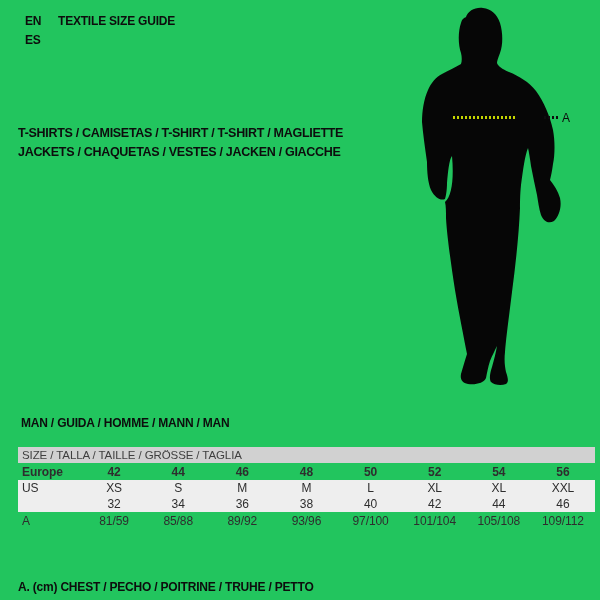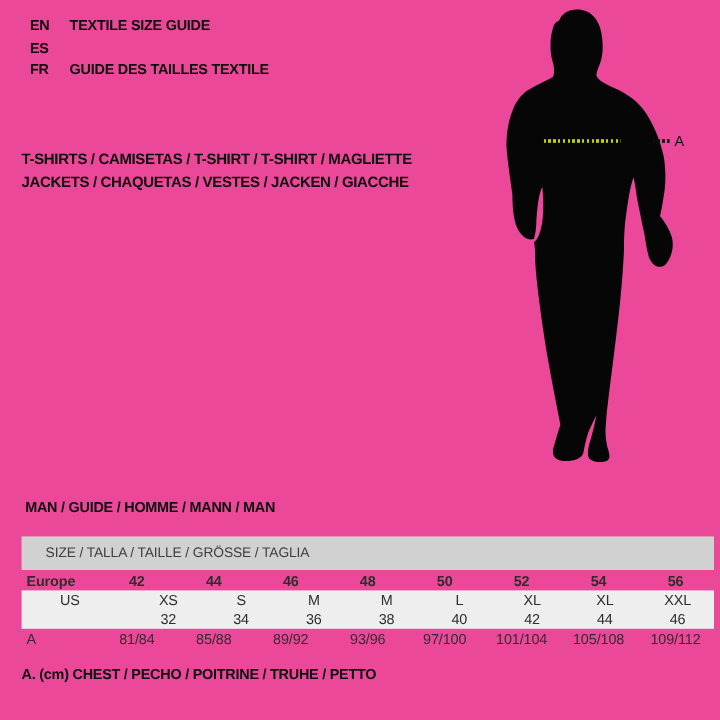--- a/index.html
+++ b/index.html
@@ -1,17 +1,17 @@
 <!DOCTYPE html>
 <html><head>
 <meta charset="utf-8">
 <style>
   html,body{margin:0;padding:0;background:#fff;}
   .canvas{
-    position:relative;width:600px;height:600px;background:#ec4899;overflow:hidden;
+    position:relative;width:600px;height:600px;background:#22c55e;overflow:hidden;
     font-family:"Liberation Sans",sans-serif;color:#0d0d0d;
   }
   
   .lang-list{position:absolute;left:25px;top:12px;}
   .lang-row{display:flex;line-height:18.6px;font-size:12px;font-weight:bold;letter-spacing:-.2px;}
   .lang-code{width:33px;flex:0 0 33px;}
   
   .garment-lines{position:absolute;left:18px;top:124px;font-size:12.5px;font-weight:bold;line-height:18.5px;letter-spacing:-.3px;}
   
   .figure-svg{position:absolute;left:0;top:0;}
@@ -22,49 +22,45 @@
   .measure-dash-black{
     position:absolute;left:544px;top:116px;width:14px;height:3px;
     background:repeating-linear-gradient(to right,#0d0d0d 0 2px,transparent 2px 4px);
   }
   .measure-label{position:absolute;left:562px;top:111px;font-size:12px;font-weight:normal;color:#0d0d0d;}
   
   .man-title{position:absolute;left:21px;top:416px;font-size:12px;font-weight:bold;letter-spacing:-.2px;}
   
   .size-table{position:absolute;left:18px;top:447px;width:577px;font-size:12px;letter-spacing:-.1px;color:#2e2e2e;}
   .t-header{
-    height:28px;display:flex;align-items:center;background:#d1d1d1;
-    padding-left:20px;font-size:11.5px;color:#3f3f3f;
+    height:16px;display:flex;align-items:center;background:#d1d1d1;
+    padding-left:4px;font-size:11.5px;color:#3f3f3f;
   }
   .t-row{display:grid;grid-template-columns:64px repeat(8,1fr);align-items:center;}
   .t-row .lbl{padding-left:4px;text-align:left;}
   .t-row .val{text-align:center;}
   .row-europe{height:17px;font-weight:bold;}
   .row-us-block{background:#eeeeee;}
-  .row-us-block .t-row{height:16px;padding-left:28px;}
+  .row-us-block .t-row{height:16px;}
   .row-a{height:18px;}
   
-  .footnote{position:absolute;left:18px;top:555px;font-size:12px;font-weight:bold;letter-spacing:-.2px;}
+  .footnote{position:absolute;left:18px;top:580px;font-size:12px;font-weight:bold;letter-spacing:-.2px;}
 </style>
 </head>
 <body>
 
 <div class="canvas">
 
   <div class="lang-list">
     <div class="lang-row">
       <span class="lang-code">EN</span>
       <span class="lang-label">TEXTILE SIZE GUIDE</span>
     </div>
     <div class="lang-row">
       <span class="lang-code">ES</span>
-    </div>
-    <div class="lang-row">
-      <span class="lang-code">FR</span>
-      <span class="lang-label">GUIDE DES TAILLES TEXTILE</span>
     </div>
   </div>
 
   <div class="garment-lines">
     <div>T-SHIRTS / CAMISETAS / T-SHIRT / T-SHIRT / MAGLIETTE</div>
     <div>JACKETS / CHAQUETAS / VESTES / JACKEN / GIACCHE</div>
   </div>
 
   <svg class="figure-svg" width="600" height="600" viewBox="0 0 600 600">
     <path fill="#060606" d="
@@ -113,21 +109,21 @@
       C 462,61 462,57 461,53
       C 458,45 458,31 461,23
       C 462,19 464,18 466,17
       Z"></path>
   </svg>
 
   <div class="measure-dash-yellow"></div>
   <div class="measure-dash-black"></div>
   <div class="measure-label">A</div>
 
-  <div class="man-title">MAN / GUIDE / HOMME / MANN / MAN</div>
+  <div class="man-title">MAN / GUIDA / HOMME / MANN / MAN</div>
 
   <div class="size-table">
     <div class="t-header">SIZE / TALLA / TAILLE / GRÖSSE / TAGLIA</div>
 
     <div class="t-row row-europe">
       <span class="lbl">Europe</span>
       <span class="val">42</span>
       <span class="val">44</span>
       <span class="val">46</span>
       <span class="val">48</span>
@@ -157,21 +153,21 @@
         <span class="val">38</span>
         <span class="val">40</span>
         <span class="val">42</span>
         <span class="val">44</span>
         <span class="val">46</span>
       </div>
     </div>
 
     <div class="t-row row-a">
       <span class="lbl">A</span>
-      <span class="val">81/84</span>
+      <span class="val">81/59</span>
       <span class="val">85/88</span>
       <span class="val">89/92</span>
       <span class="val">93/96</span>
       <span class="val">97/100</span>
       <span class="val">101/104</span>
       <span class="val">105/108</span>
       <span class="val">109/112</span>
     </div>
   </div>
 

